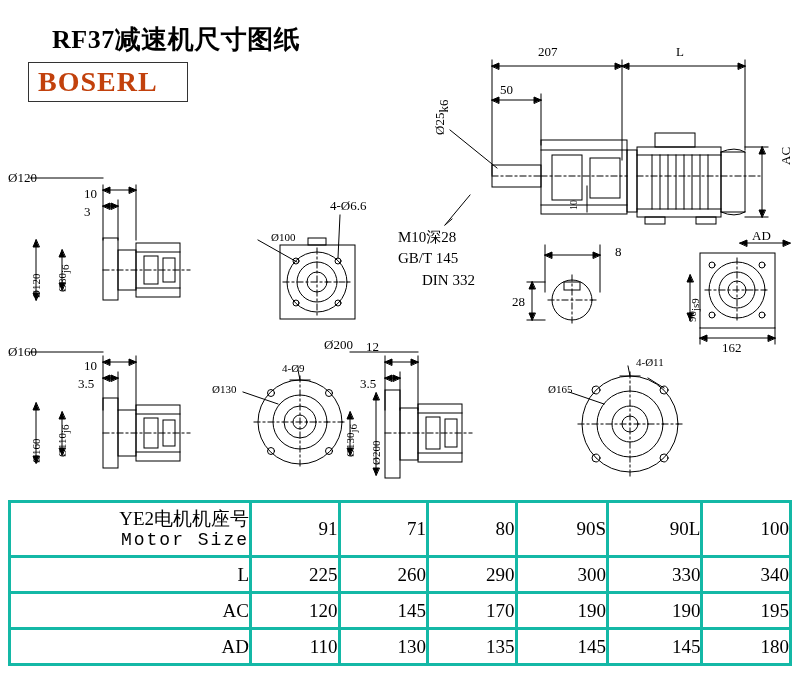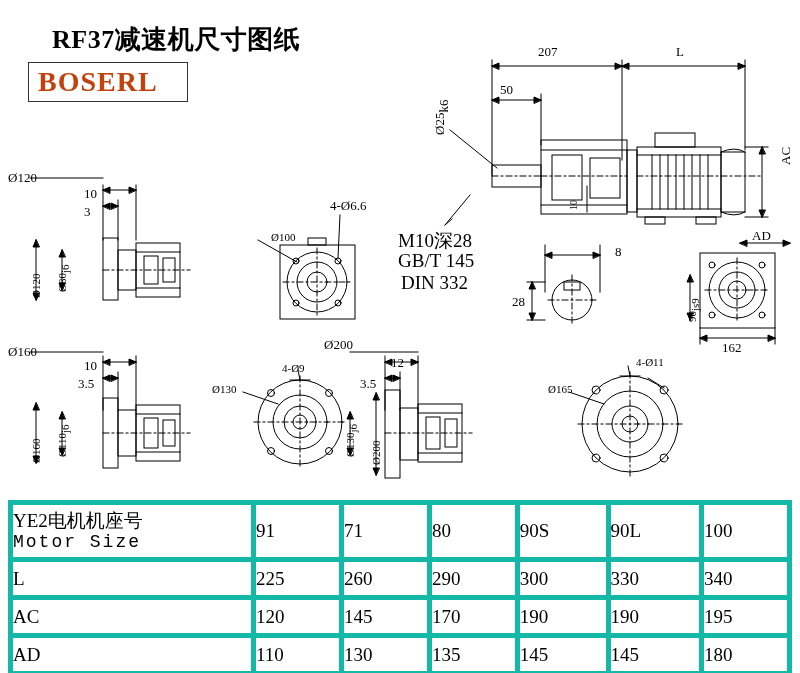--- a/index.html
+++ b/index.html
@@ -23,30 +23,30 @@
   }
   #logo-text{
     position:absolute;left:38px;top:66px;
     font-family:"Liberation Serif", serif;
     font-size:28px;font-weight:bold;color:#c2410c;letter-spacing:1px;
   }
   .lbl{position:absolute;font-family:"Liberation Serif", serif;font-size:13px;white-space:nowrap;}
   .lbl.sm{font-size:11px;}
   .lbl.xs{font-size:10px;}
   .lbl.rot90{transform-origin:left top;transform:rotate(-90deg);}
-  .lbl.big{font-size:19px;}
+  .lbl.big{font-size:15px;}
   
   #spec-table{
     position:absolute;left:8px;top:500px;width:784px;
     border-collapse:collapse;
     font-family:"Liberation Serif", serif;
   }
   #spec-table td{
-    border:5px solid #14b8a6;
-    text-align:left;
+    border:3px solid #14b8a6;
+    text-align:right;
     font-size:19px;
     height:33px;
     padding:0;
   }
   #spec-table td.head-label{
     width:238px;
     font-size:19px;
     line-height:1.12;
     padding:2px 0;
   }
@@ -305,40 +305,40 @@
 <div class="lbl rot90" style="left:778px;top:165px;">AC</div>
 <div class="lbl" style="left:752px;top:228px;">AD</div>
 <div class="lbl" style="left:615px;top:244px;">8</div>
 <div class="lbl" style="left:512px;top:294px;">28</div>
 <div class="lbl rot90 xs" style="left:568px;top:210px;">10</div>
 <div class="lbl rot90 sm" style="left:686px;top:322px;"><span>90</span><span class="xs" style="vertical-align:sub;">js9</span></div>
 <div class="lbl" style="left:722px;top:340px;">162</div>
 
 <div class="lbl big" style="left:398px;top:228px;">M10深28</div>
 <div class="lbl big" style="left:398px;top:250px;">GB/T 145</div>
-<div class="lbl big" style="left:401px;top:272px;">DIN 332</div>
+<div class="lbl big" style="left:422px;top:272px;">DIN 332</div>
 
 <div class="lbl" style="left:8px;top:170px;">Ø120</div>
 <div class="lbl" style="left:84px;top:186px;">10</div>
 <div class="lbl" style="left:84px;top:204px;">3</div>
 <div class="lbl rot90 sm" style="left:30px;top:298px;">Ø120</div>
 <div class="lbl rot90 sm" style="left:56px;top:292px;"><span>Ø80</span><span class="xs" style="vertical-align:sub;">j6</span></div>
 <div class="lbl" style="left:330px;top:198px;">4-Ø6.6</div>
 <div class="lbl sm" style="left:228px;top:231px;padding-left:43px;">Ø100</div>
 
 <div class="lbl" style="left:8px;top:344px;">Ø160</div>
 <div class="lbl" style="left:84px;top:358px;">10</div>
 <div class="lbl" style="left:78px;top:376px;">3.5</div>
 <div class="lbl rot90 sm" style="left:30px;top:463px;">Ø160</div>
 <div class="lbl rot90 sm" style="left:56px;top:457px;"><span>Ø110</span><span class="xs" style="vertical-align:sub;">j6</span></div>
 <div class="lbl sm" style="left:282px;top:362px;">4-Ø9</div>
 <div class="lbl sm" style="left:212px;top:383px;">Ø130</div>
 
 <div class="lbl" style="left:324px;top:337px;">Ø200</div>
-<div class="lbl" style="left:366px;top:355px;margin-left:25px;">12</div>
+<div class="lbl" style="left:366px;top:339px;">12</div>
 <div class="lbl" style="left:360px;top:376px;">3.5</div>
 <div class="lbl rot90 sm" style="left:370px;top:465px;">Ø200</div>
 <div class="lbl rot90 sm" style="left:344px;top:457px;"><span>Ø130</span><span class="xs" style="vertical-align:sub;">j6</span></div>
 <div class="lbl sm" style="left:636px;top:356px;">4-Ø11</div>
 <div class="lbl sm" style="left:548px;top:383px;">Ø165</div>
 
 <table id="spec-table">
   <tbody>
     <tr class="hdr">
       <td class="head-label">

